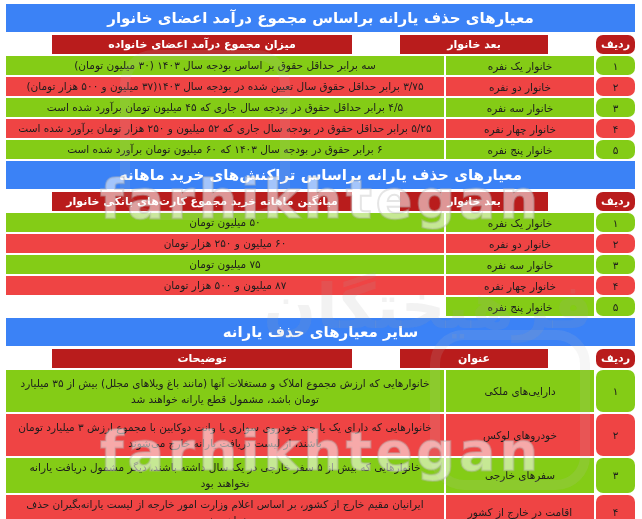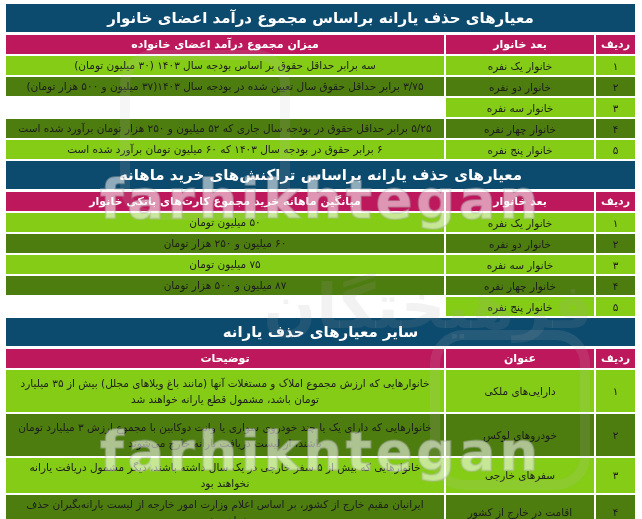--- a/index.html
+++ b/index.html
@@ -3,38 +3,38 @@
 <meta charset="utf-8">
 <style>
   html,body{margin:0;padding:0;}
   body{
     width:642px;height:519px;background:#ffffff;
     font-family:"DejaVu Sans","Liberation Sans",sans-serif;
     direction:rtl;position:relative;overflow:hidden;
   }
   .wrap{position:absolute;top:4px;right:7px;left:6px;z-index:1;}
   .banner{
-    background:#0c4a6e;color:#ffffff;font-weight:bold;font-size:15px;
+    background:#3b82f6;color:#ffffff;font-weight:bold;font-size:15px;
     text-align:center;height:28px;line-height:28px;margin-bottom:3px;
   }
   .row{display:flex;gap:2px;margin-bottom:2px;}
   .cell{
     display:flex;align-items:center;justify-content:center;
     text-align:center;box-sizing:border-box;
   }
-  .cell.idx{width:39px;flex:0 0 39px;}
+  .cell.idx{width:39px;flex:0 0 39px;border-radius:7px;}
   .cell.mid{width:148px;flex:0 0 148px;}
   .cell.detail{flex:1;padding:1px 8px;line-height:1.55;}
   .head .cell{
-    background:#be185d;color:#ffffff;font-weight:bold;font-size:11px;
-    height:19px;min-height:19px;line-height:19px;
+    background:#b91c1c;color:#ffffff;font-weight:bold;font-size:11px;
+    height:19px;min-height:19px;line-height:19px;margin-left:46px;
   }
   .r .cell{font-size:10.5px;color:#1d1d1d;min-height:19px;}
   .r.odd  .cell{background:#84cc16;}
-  .r.even .cell{background:#4d7c0f;}
+  .r.even .cell{background:#ef4444;}
   .r.tall .cell{min-height:42px;}
   .tbl{margin-bottom:2px;}
   
   .wm{position:absolute;pointer-events:none;z-index:6;direction:ltr;}
   .wm-latin{
     left:0;width:100%;text-align:center;
     font-size:54px;font-weight:bold;letter-spacing:4px;
     color:rgba(255,255,255,0.08);
     -webkit-text-stroke:2px rgba(180,180,180,0.35);
     text-shadow:0 0 1px rgba(255,255,255,0.5);
@@ -69,20 +69,21 @@
       <div class="cell detail">سه برابر حداقل حقوق بر اساس بودجه سال ۱۴۰۳ (۳۰ میلیون تومان)</div>
     </div>
     <div class="row r even">
       <div class="cell idx">۲</div>
       <div class="cell mid">خانوار دو نفره</div>
       <div class="cell detail">۳/۷۵ برابر حداقل حقوق سال تعیین شده در بودجه سال ۱۴۰۳(۳۷ میلیون و ۵۰۰ هزار تومان)</div>
     </div>
     <div class="row r odd">
       <div class="cell idx">۳</div>
       <div class="cell mid">خانوار سه نفره</div>
+      <div class="cell detail">۴/۵ برابر حداقل حقوق در بودجه سال جاری که ۴۵ میلیون تومان برآورد شده است</div>
     </div>
     <div class="row r even">
       <div class="cell idx">۴</div>
       <div class="cell mid">خانوار چهار نفره</div>
       <div class="cell detail">۵/۲۵ برابر حداقل حقوق در بودجه سال جاری که ۵۲ میلیون و ۲۵۰ هزار تومان برآورد شده است</div>
     </div>
     <div class="row r odd">
       <div class="cell idx">۵</div>
       <div class="cell mid">خانوار پنج نفره</div>
       <div class="cell detail">۶ برابر حقوق در بودجه سال ۱۴۰۳ که ۶۰ میلیون تومان برآورد شده است</div>

